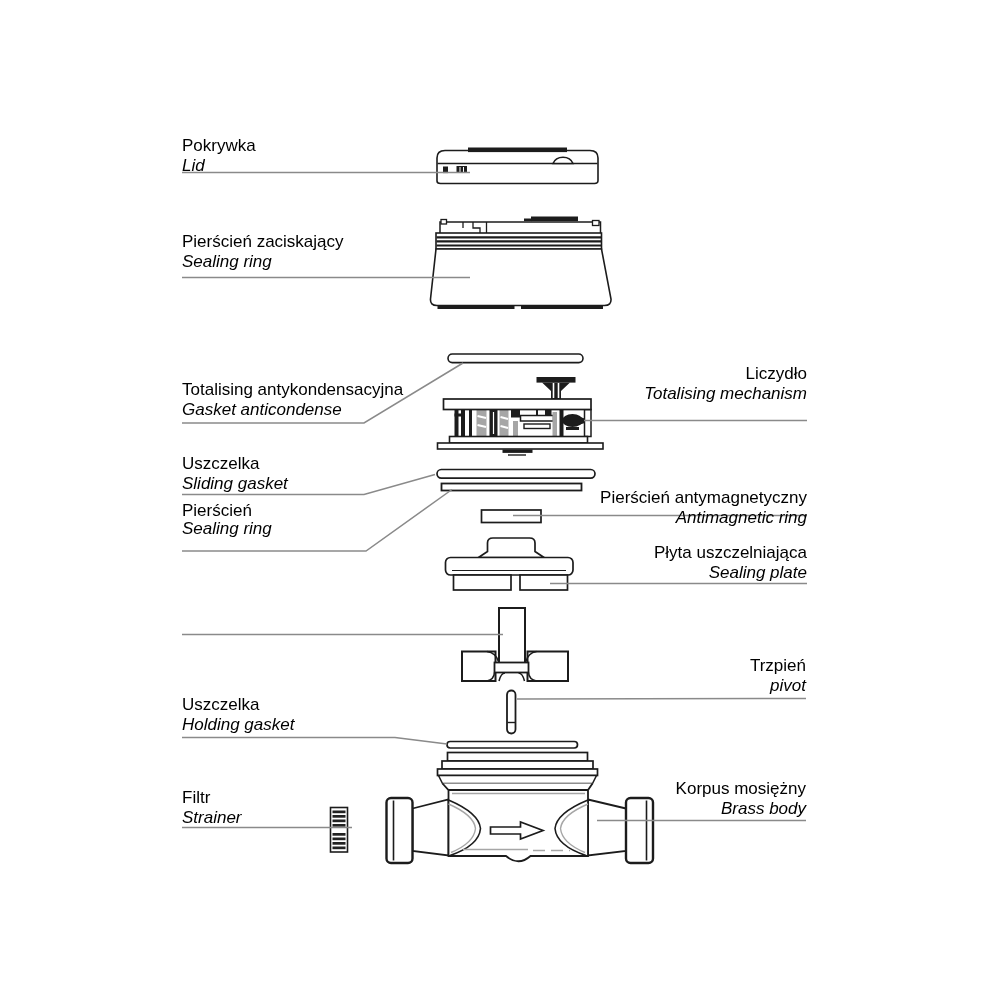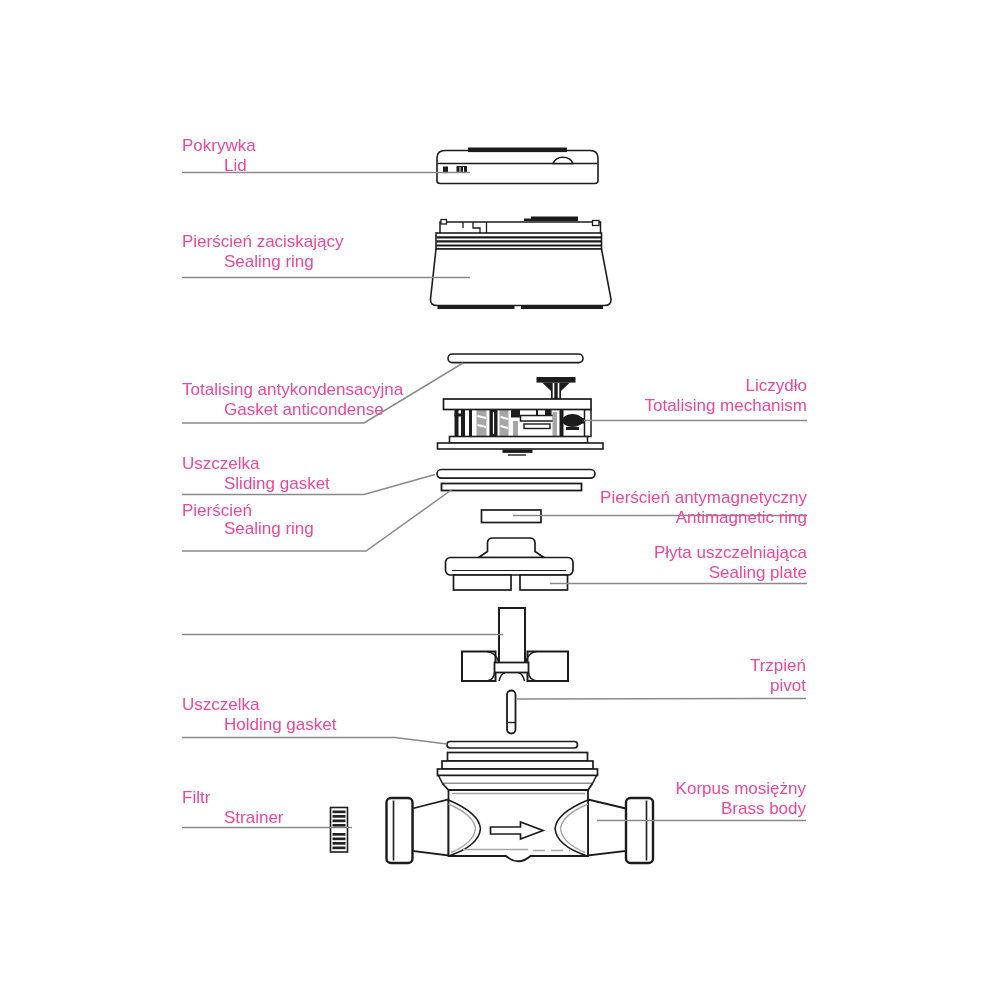--- a/index.html
+++ b/index.html
@@ -6,26 +6,26 @@
   .canvas{
     position:relative;
     width:1000px;height:1000px;
     background:#ffffff;
     font-family:"Liberation Sans", sans-serif;
     overflow:hidden;
   }
   .diagram-svg{position:absolute;left:0;top:0;}
   .label{
     position:absolute;
-    color:#ec4899;
+    color:#000000;
     font-size:17px;
     line-height:20px;
     white-space:nowrap;
   }
-  .label .en{margin-left:42px;}
+  .label .en{font-style:italic;}
   .label.right{text-align:right;}
   .label.tight{line-height:18px;}
 </style>
 </head>
 <body>
 
 <div class="canvas">
 
   <svg class="diagram-svg" width="1000" height="1000" viewBox="0 0 1000 1000">
 
@@ -228,21 +228,21 @@
   <div class="label" style="left:182px; top:695px">
     <div class="pl">Uszczelka</div>
     <div class="en">Holding gasket</div>
   </div>
 
   <div class="label" style="left:182px; top:788px">
     <div class="pl">Filtr</div>
     <div class="en">Strainer</div>
   </div>
 
-  <div class="label right" style="right:193px; top:376px">
+  <div class="label right" style="right:193px; top:364px">
     <div class="pl">Liczydło</div>
     <div class="en">Totalising mechanism</div>
   </div>
 
   <div class="label right" style="right:193px; top:488px">
     <div class="pl">Pierścień antymagnetyczny</div>
     <div class="en">Antimagnetic ring</div>
   </div>
 
   <div class="label right" style="right:193px; top:543px">

